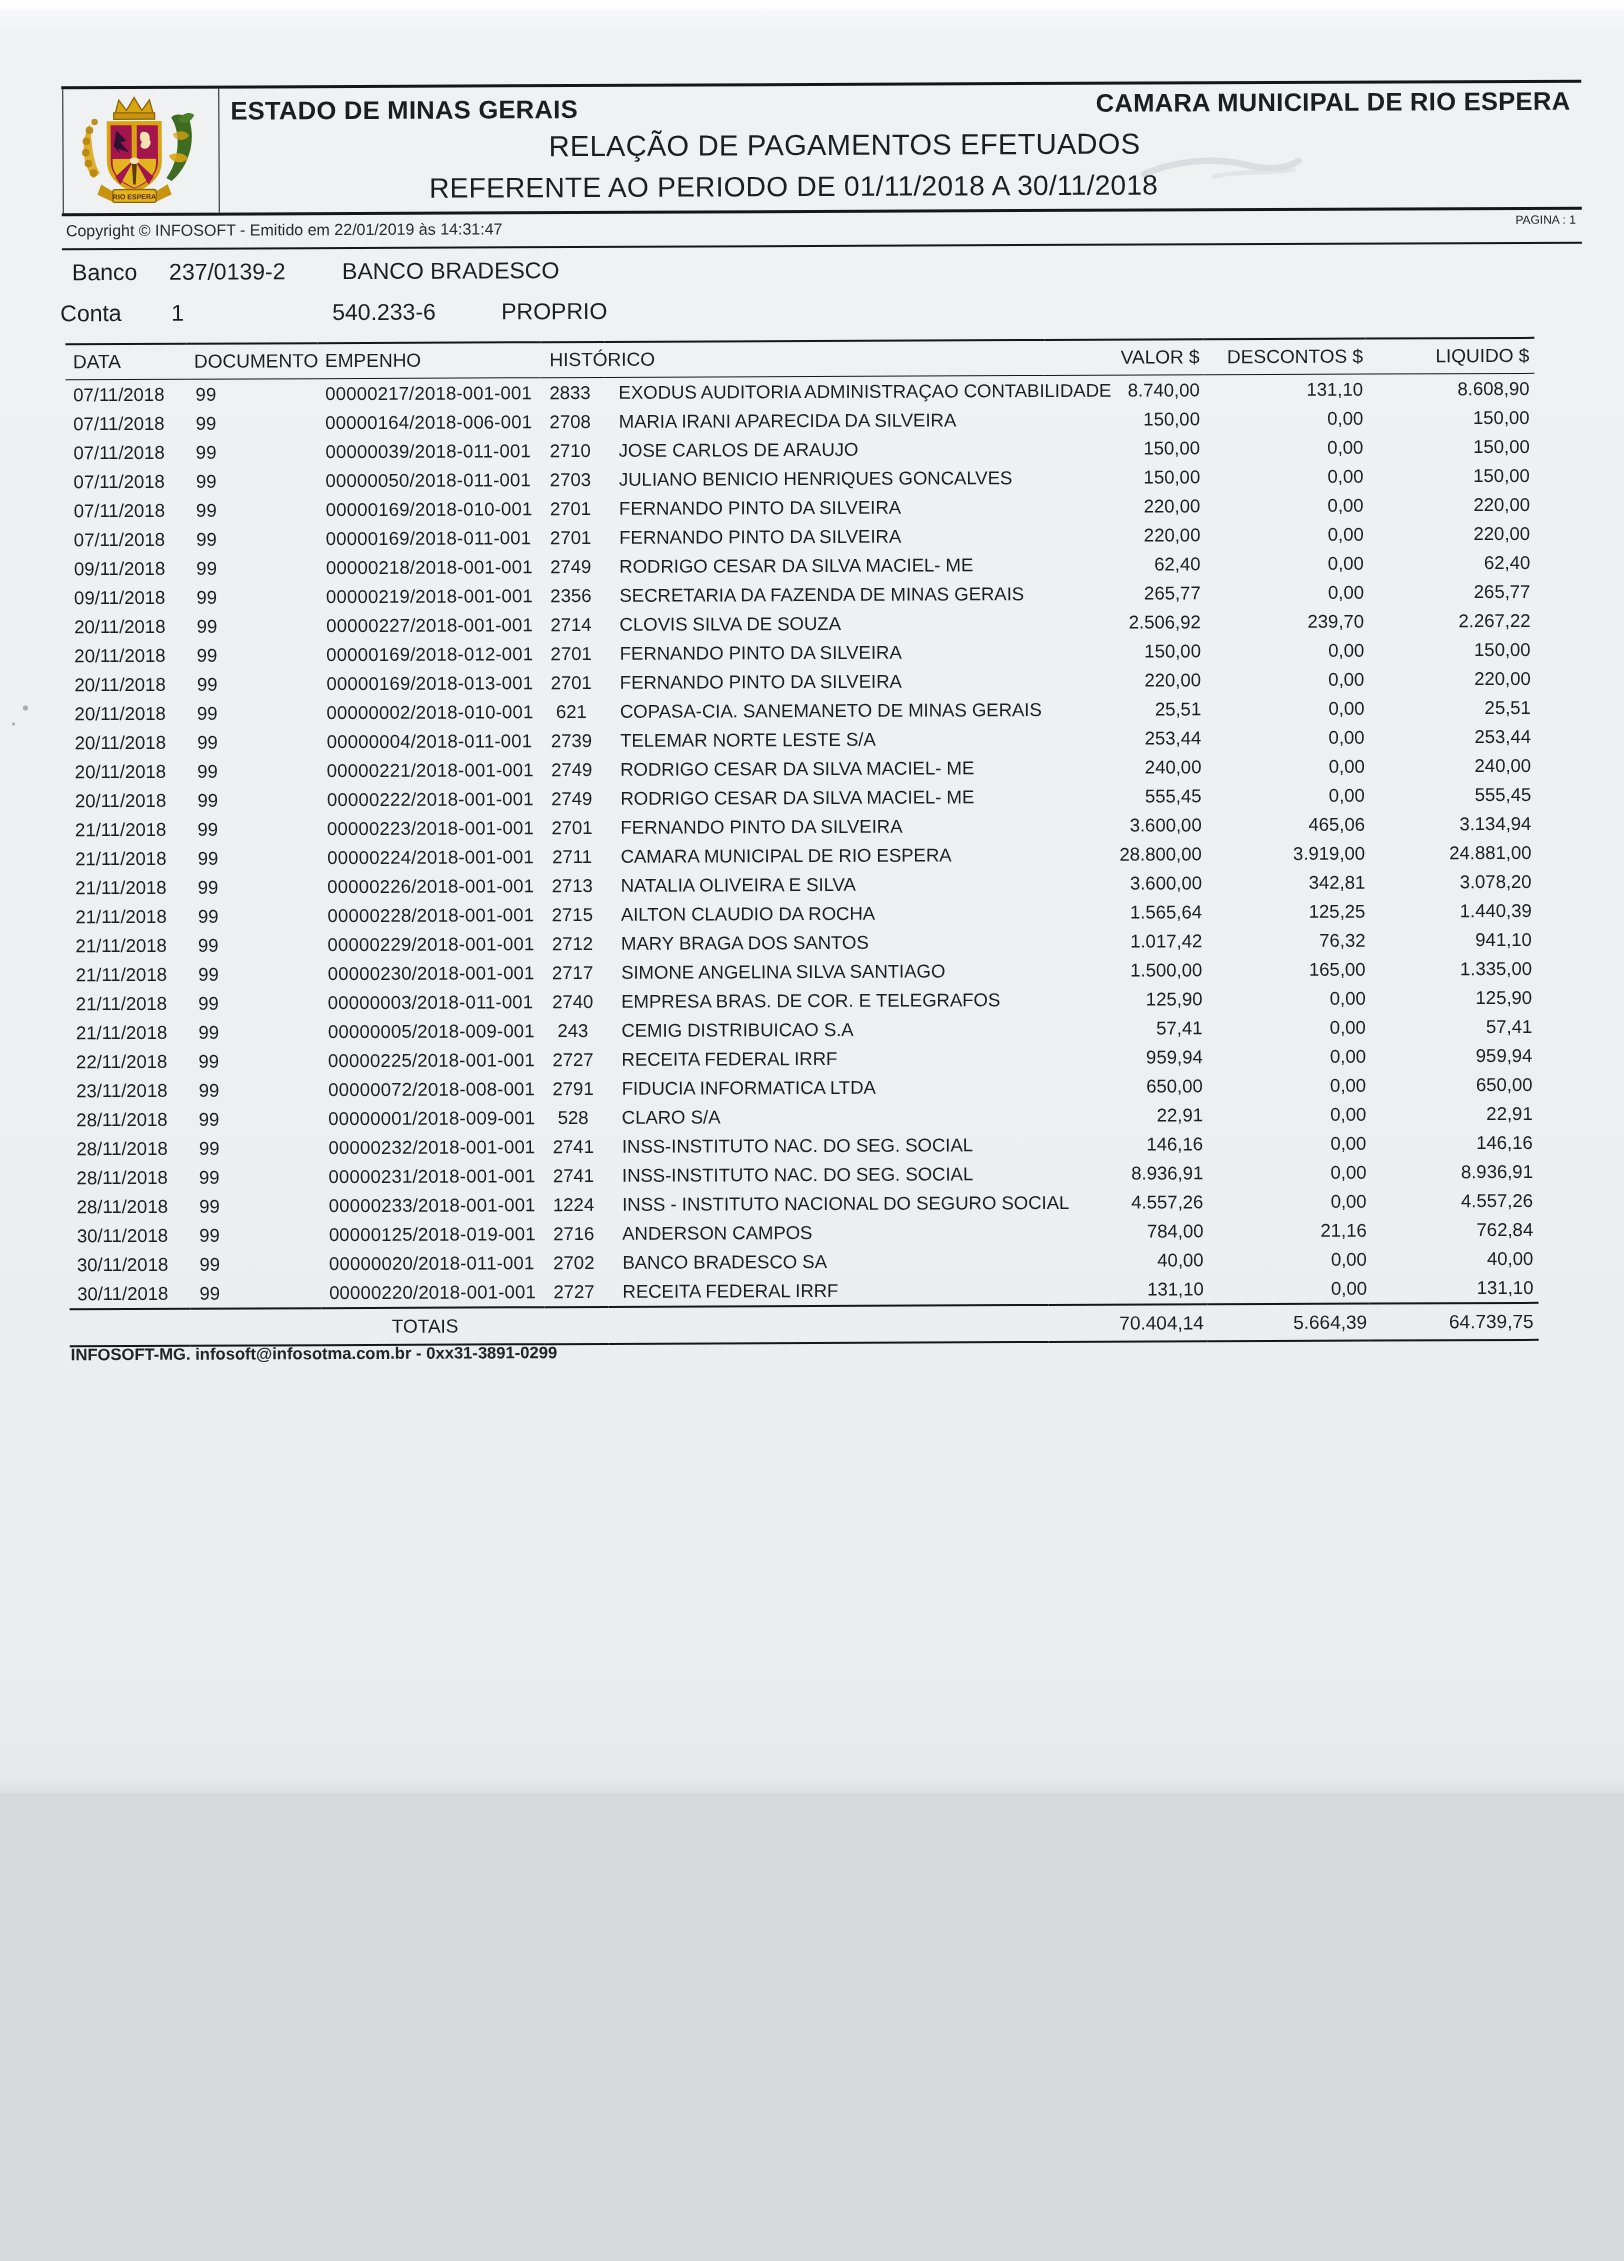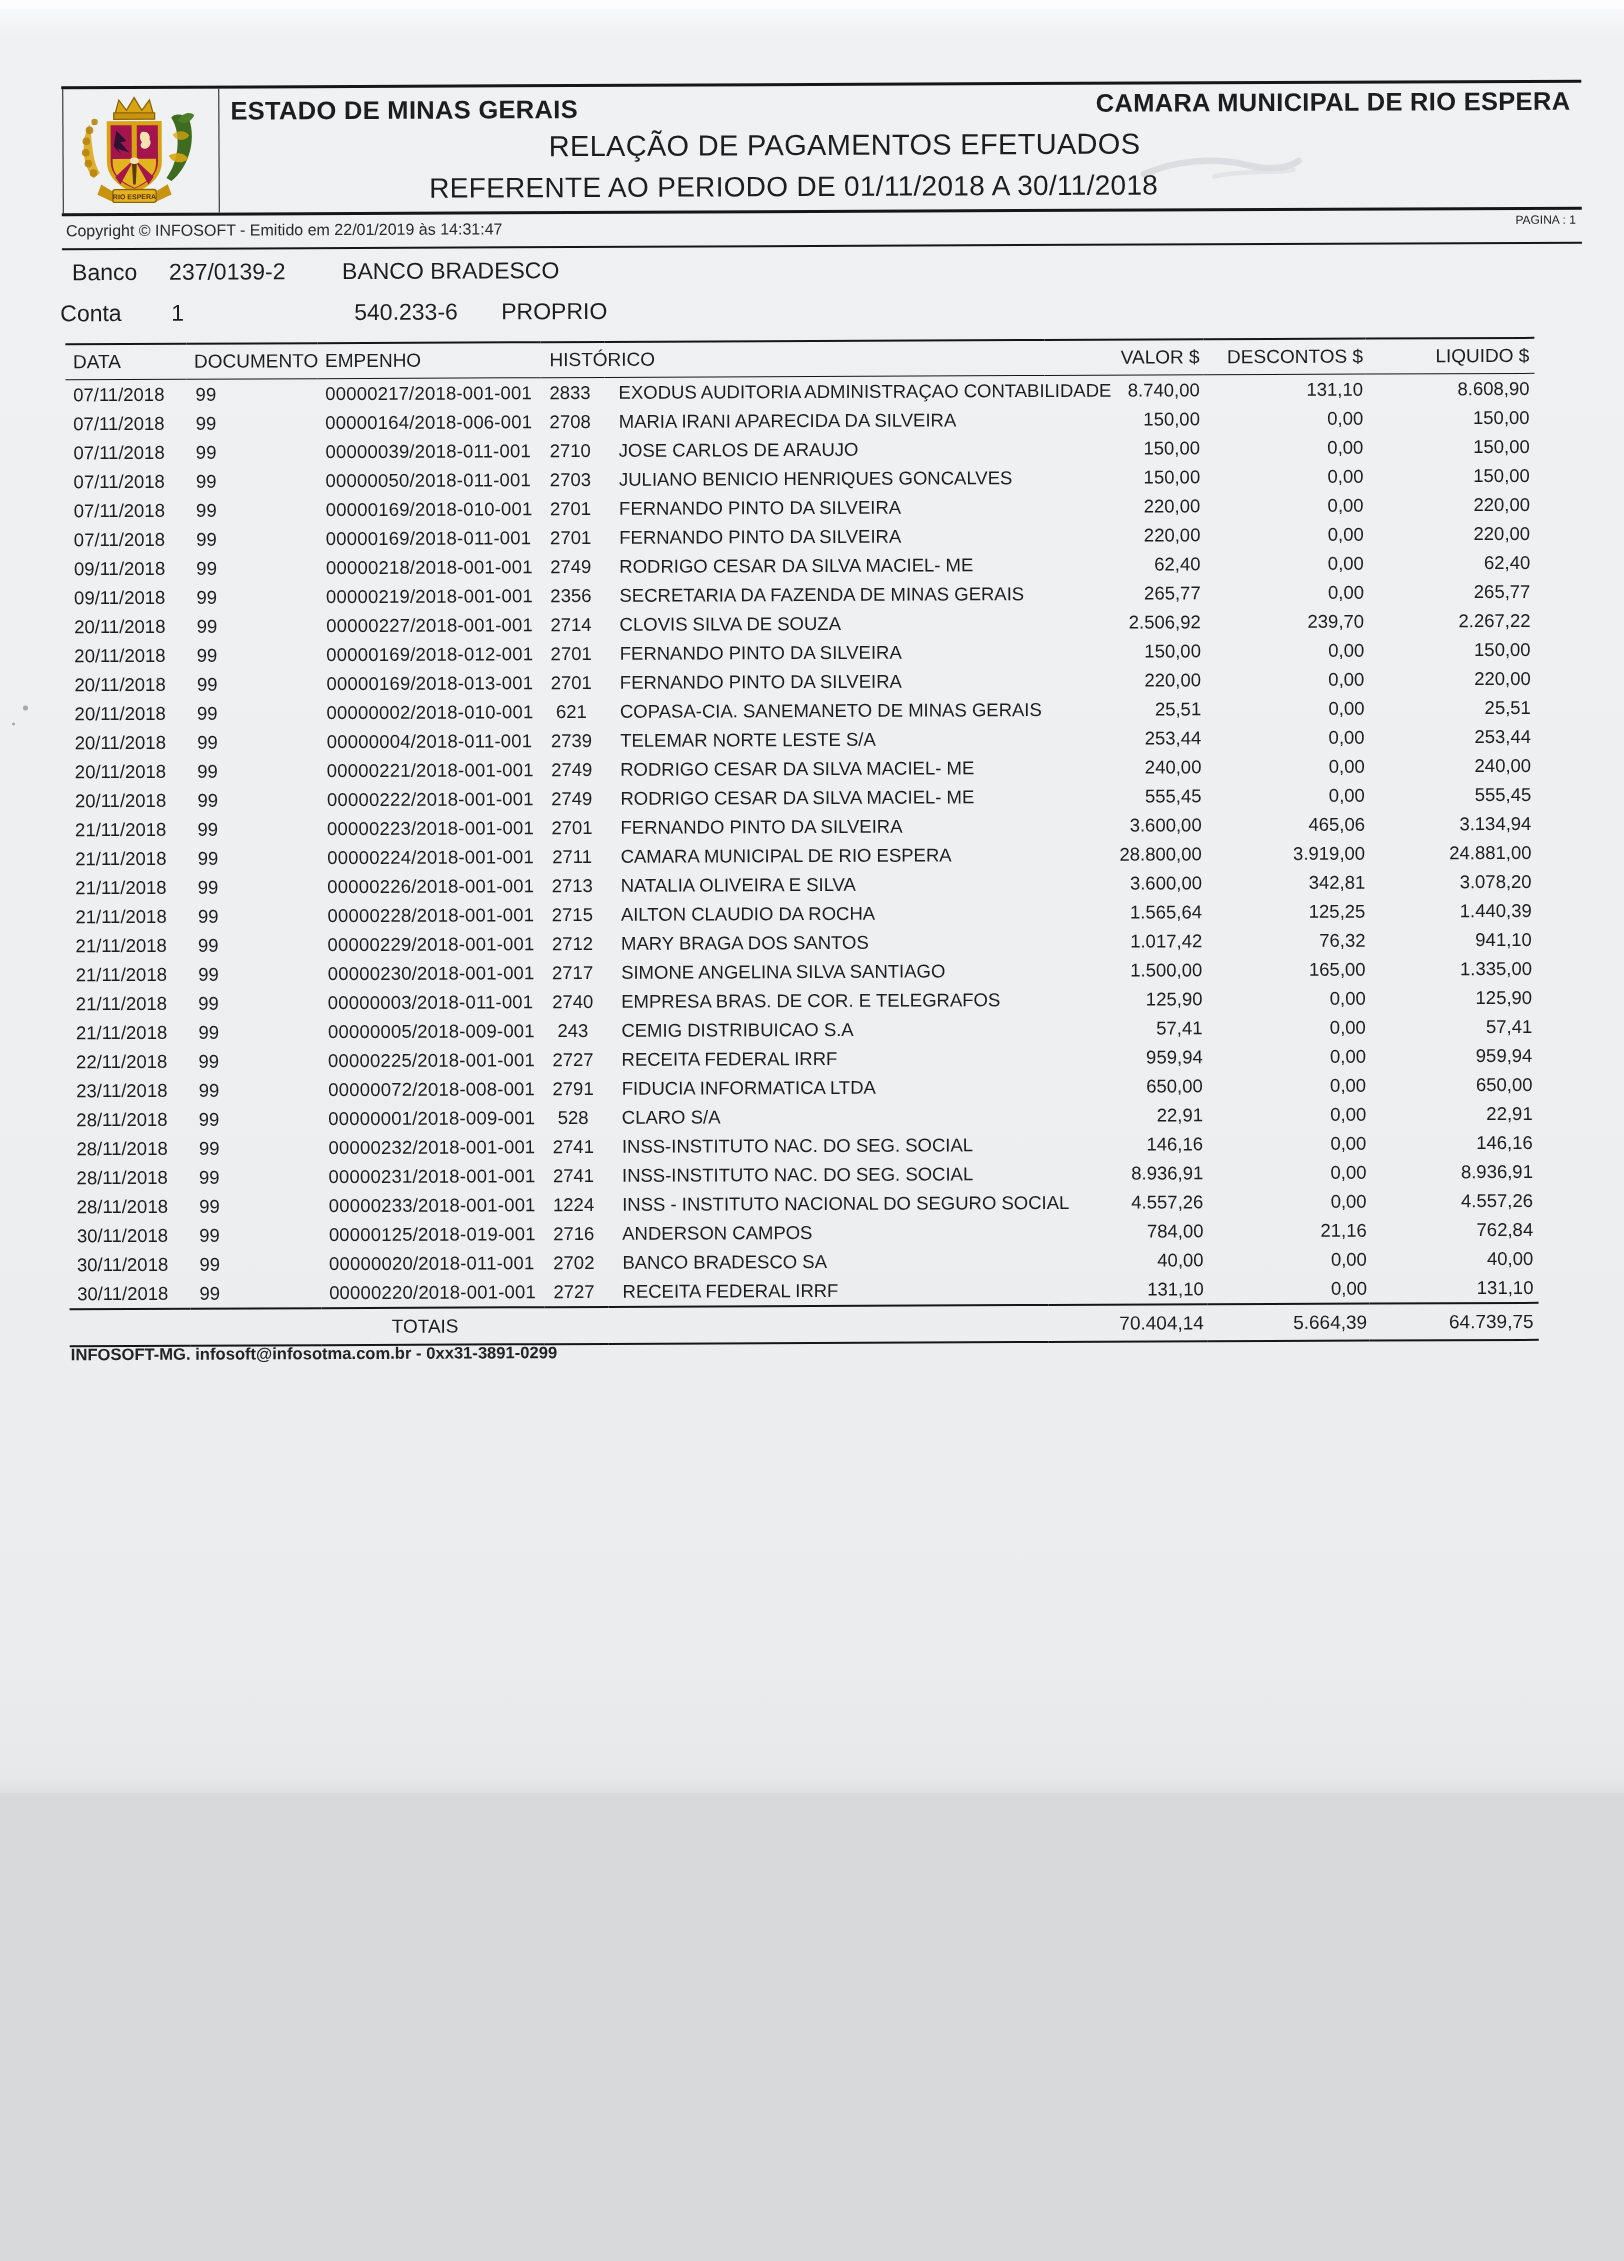--- a/index.html
+++ b/index.html
@@ -28,21 +28,21 @@
   .copyright{position:absolute;left:68px;top:219px;font-size:16px;color:#2a2a2c;}
   .pagina{position:absolute;right:47px;top:216px;font-size:12px;}
 
   
   .acct{position:absolute;font-size:23px;}
   .l-banco{left:74px;top:256px;}
   .v-bankcode{left:171px;top:256px;}
   .v-bankname{left:344px;top:256px;}
   .l-conta{left:62px;top:297px;}
   .v-acctnum{left:173px;top:297px;}
-  .v-acctcode{left:356px;top:297px;}
+  .v-acctcode{left:334px;top:297px;}
   .v-accttype{left:503px;top:297px;}
 
   
   table{border-collapse:collapse;table-layout:fixed;}
   .main-table{position:absolute;left:67px;top:340px;width:1469px;font-size:18.5px;}
   col.c-data{width:121px}col.c-doc{width:131px}col.c-emp{width:223px}
   col.c-cod{width:64px}col.c-hist{width:440px}
   col.c-val{width:159px}col.c-desc{width:162px}col.c-liq{width:169px}
   thead th{font-weight:normal;font-size:19px;height:34px;text-align:left;
     border-top:2.5px solid #161616;border-bottom:1.9px solid #161616;padding:0;}

